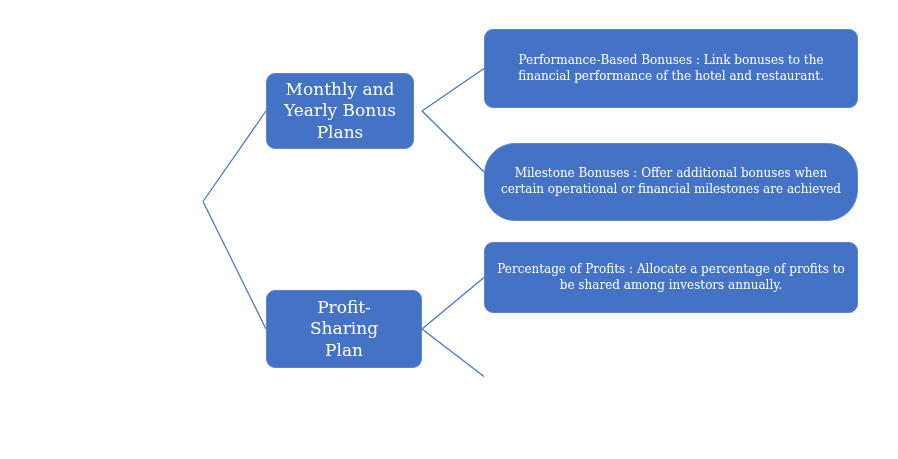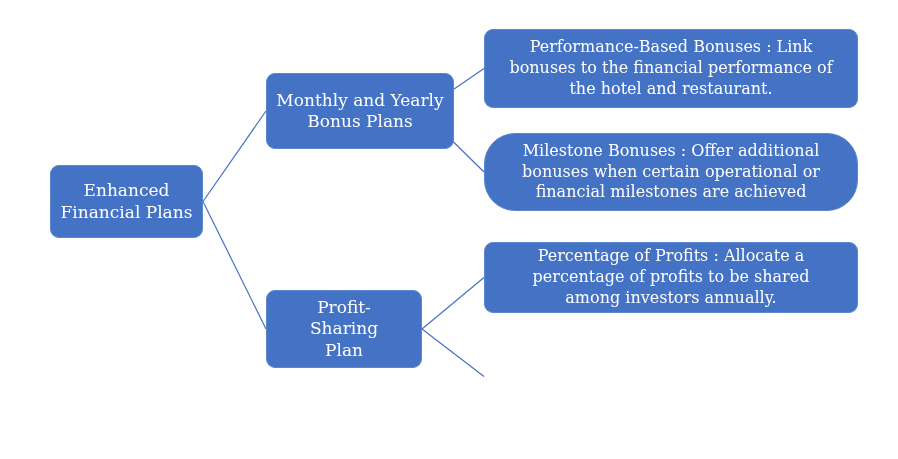--- a/index.html
+++ b/index.html
@@ -33,45 +33,42 @@
     background: var(--node-fill);
     border: 1px solid var(--node-border);
     border-radius: 9px;
     color: var(--node-text);
     display: flex;
     align-items: center;
     justify-content: center;
     text-align: center;
   }
   .node-root    { left: 50px;  top: 165px; width: 153px; height: 73px; font-size: 17px; line-height: 1.25; padding: 2px 8px; }
-  .node-branch-1{ left: 266px; top: 73px;  width: 188px; height: 76px; font-size: 17px; line-height: 1.25; padding: 2px 8px; }
+  .node-branch-1{ left: 266px; top: 73px;  width: 148px; height: 76px; font-size: 17px; line-height: 1.25; padding: 2px 8px; }
   .node-branch-2{ left: 266px; top: 290px; width: 156px; height: 78px; font-size: 17px; line-height: 1.25; padding: 2px 23px; }
-  .node-leaf    { width: 374px; font-size: 16px; line-height: 1.3; padding: 4px 18px; }
+  .node-leaf    { width: 374px; font-size: 12px; line-height: 1.3; padding: 4px 10px; }
   .node-leaf-1  { left: 484px; top: 29px;  height: 79px; }
-  .node-leaf-2  { left: 484px; top: 133px; height: 78px; border-radius: 31px; }
+  .node-leaf-2  { left: 484px; top: 143px; height: 78px; border-radius: 31px; }
   .node-leaf-3  { left: 484px; top: 242px; height: 71px; align-items: center; }
   .node-leaf-4  { left: 484px; top: 340px; height: 73px; }
 </style>
 </head>
 <body>
 
 <div class="canvas">
 
   <svg class="connector-layer" viewBox="0 0 898 459" xmlns="http://www.w3.org/2000/svg" aria-hidden="true">
     <line x1="203" y1="201.5" x2="266" y2="111"></line>
     <line x1="203" y1="201.5" x2="266" y2="329"></line>
     <line x1="422" y1="111" x2="484" y2="68.5"></line>
     <line x1="422" y1="111" x2="484" y2="172"></line>
     <line x1="422" y1="329" x2="484" y2="277.5"></line>
     <line x1="422" y1="329" x2="484" y2="376.5"></line>
   </svg>
 
-  <div class="node node-root">
-    <span>Enhanced Financial Plans</span>
-  </div>
 
   <div class="node node-branch-1">
     <span>Monthly and Yearly Bonus Plans</span>
   </div>
 
   <div class="node node-branch-2">
     <span>Profit-Sharing Plan</span>
   </div>
 
   <div class="node node-leaf node-leaf-1">

